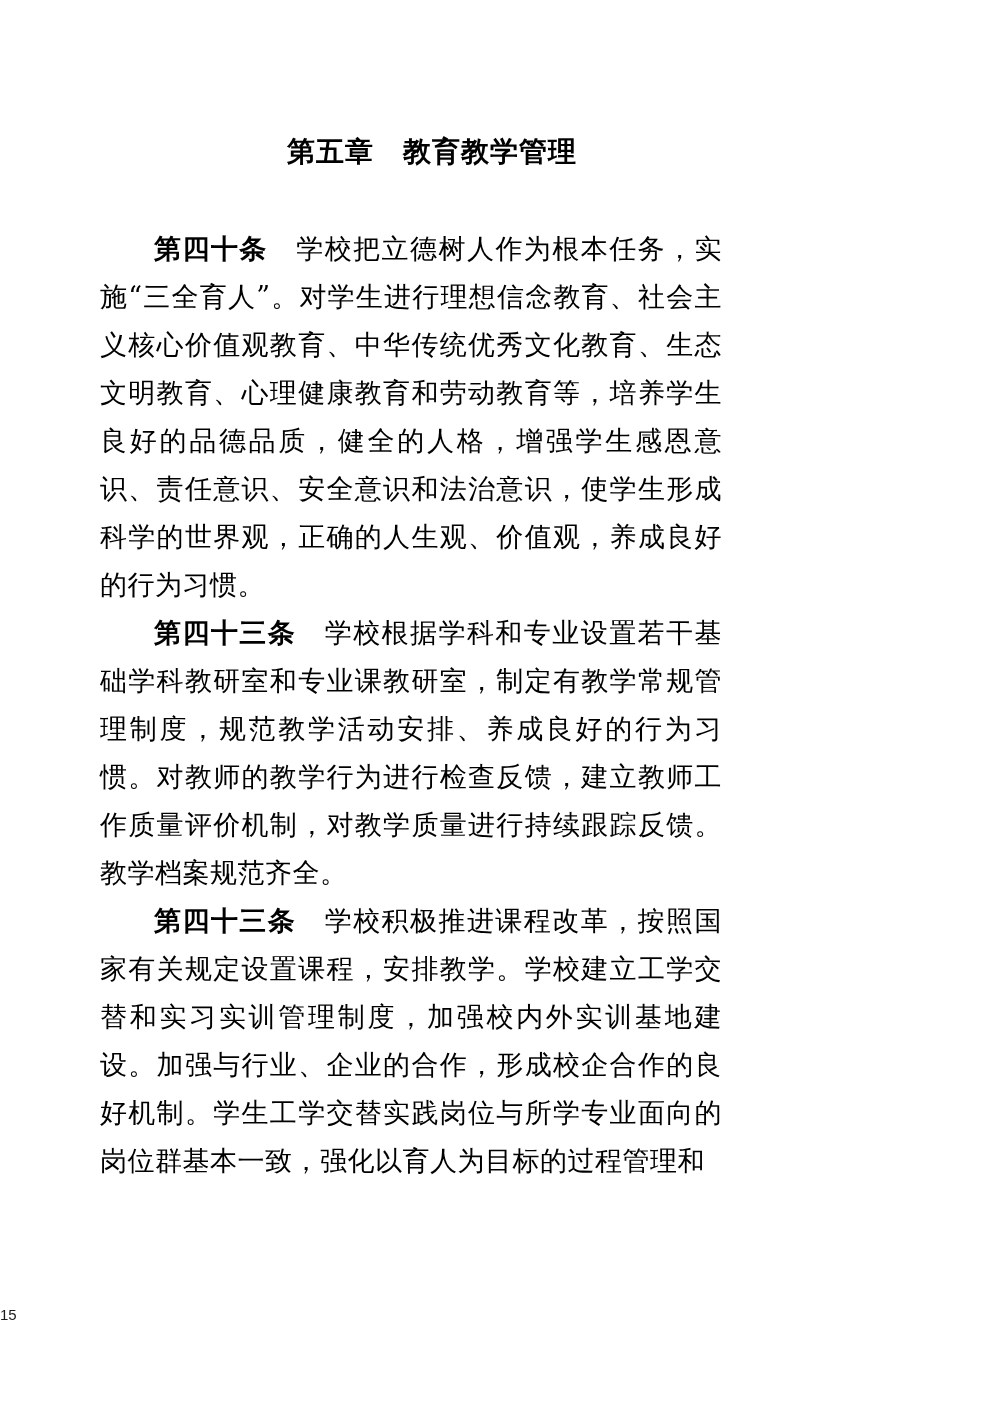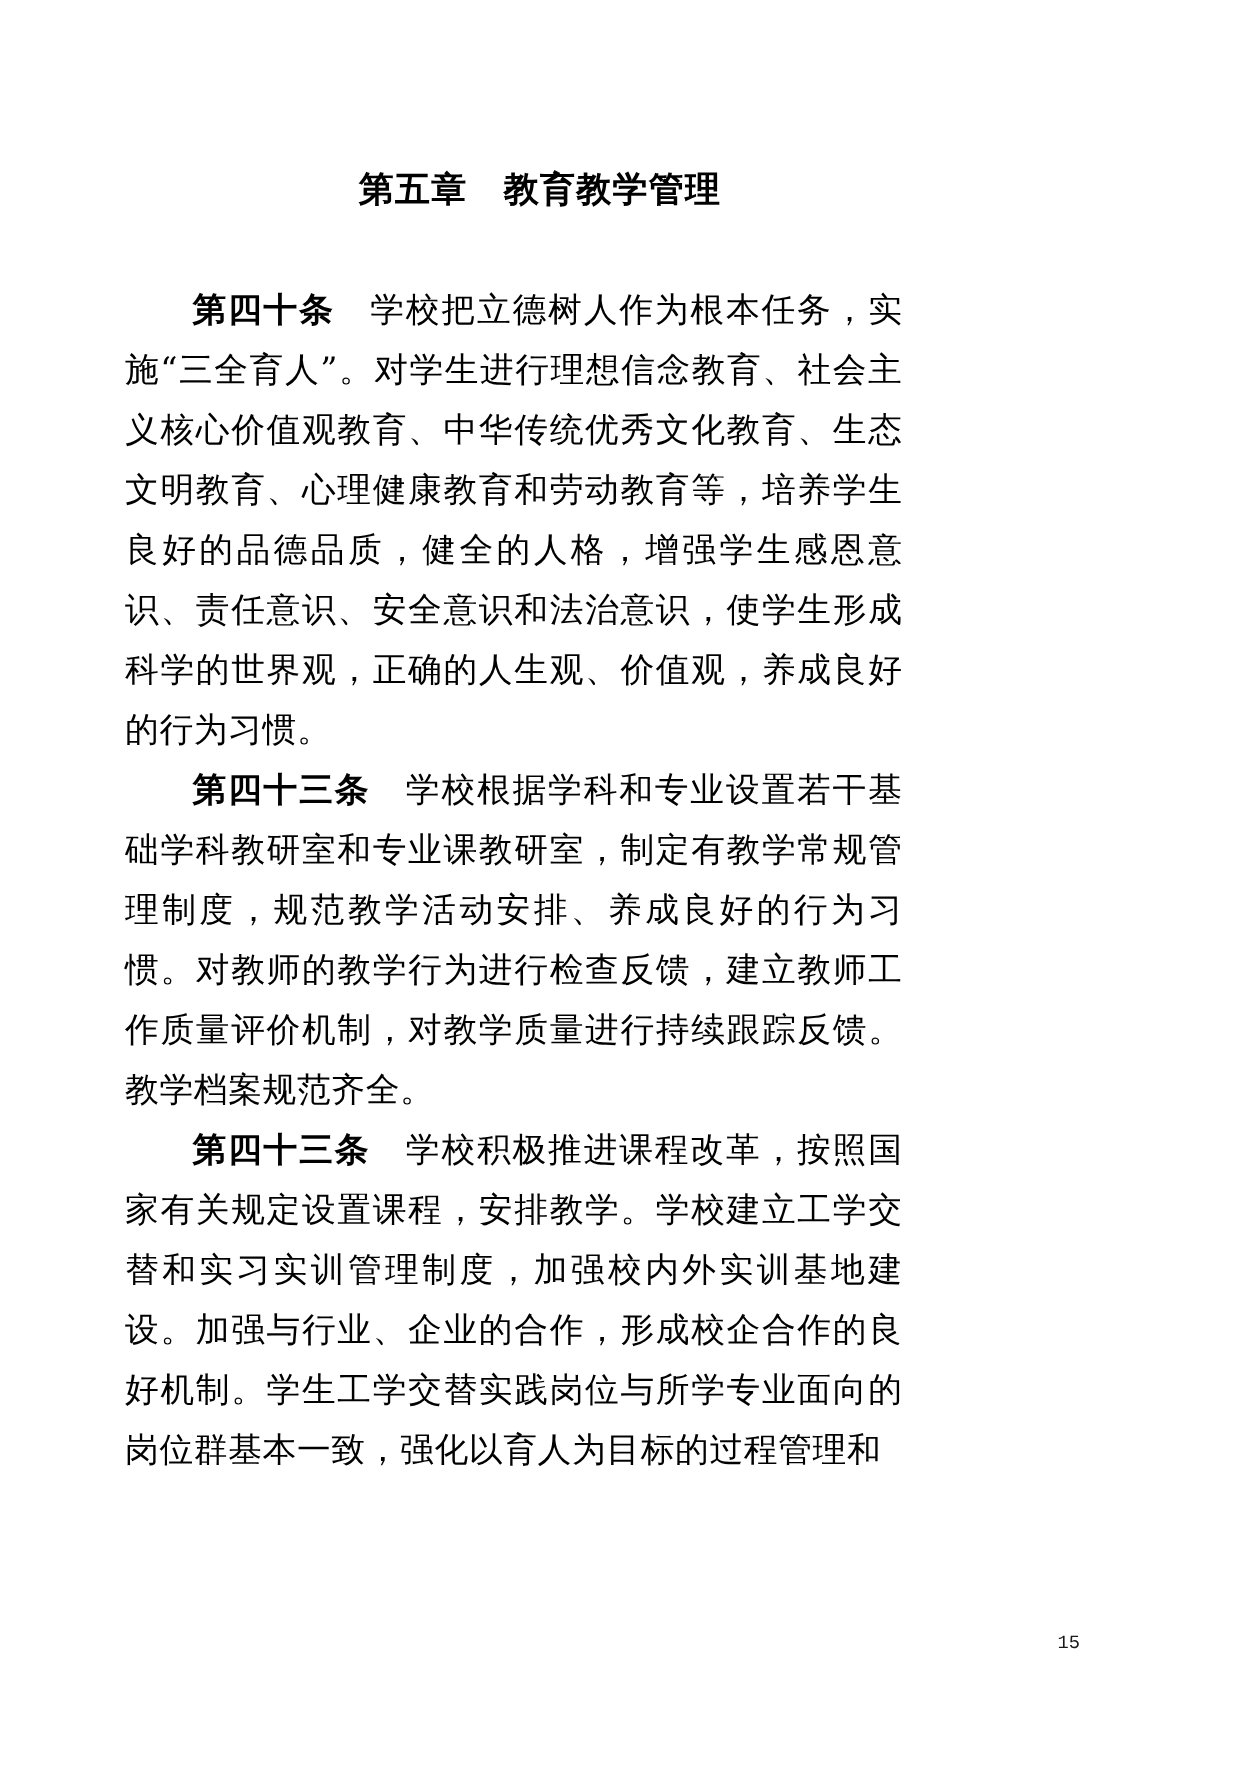--- a/index.html
+++ b/index.html
@@ -45,22 +45,22 @@
     color: #000000;
   }
   .article-number {
     font-weight: bold;
   }
   .page-number {
     position: absolute;
     left: 0;
     top: 1305px;
     width: 100%;
-    text-align: right;
-    font-family: Liberation Mono, monospace;
+    text-align: left;
+    font-family: Liberation Sans, sans-serif;
     font-size: 15px;
     line-height: 20px;
     color: #1a1a1a;
   }
 </style>
 </head>
 <body>
 
 <div class="page">
 

